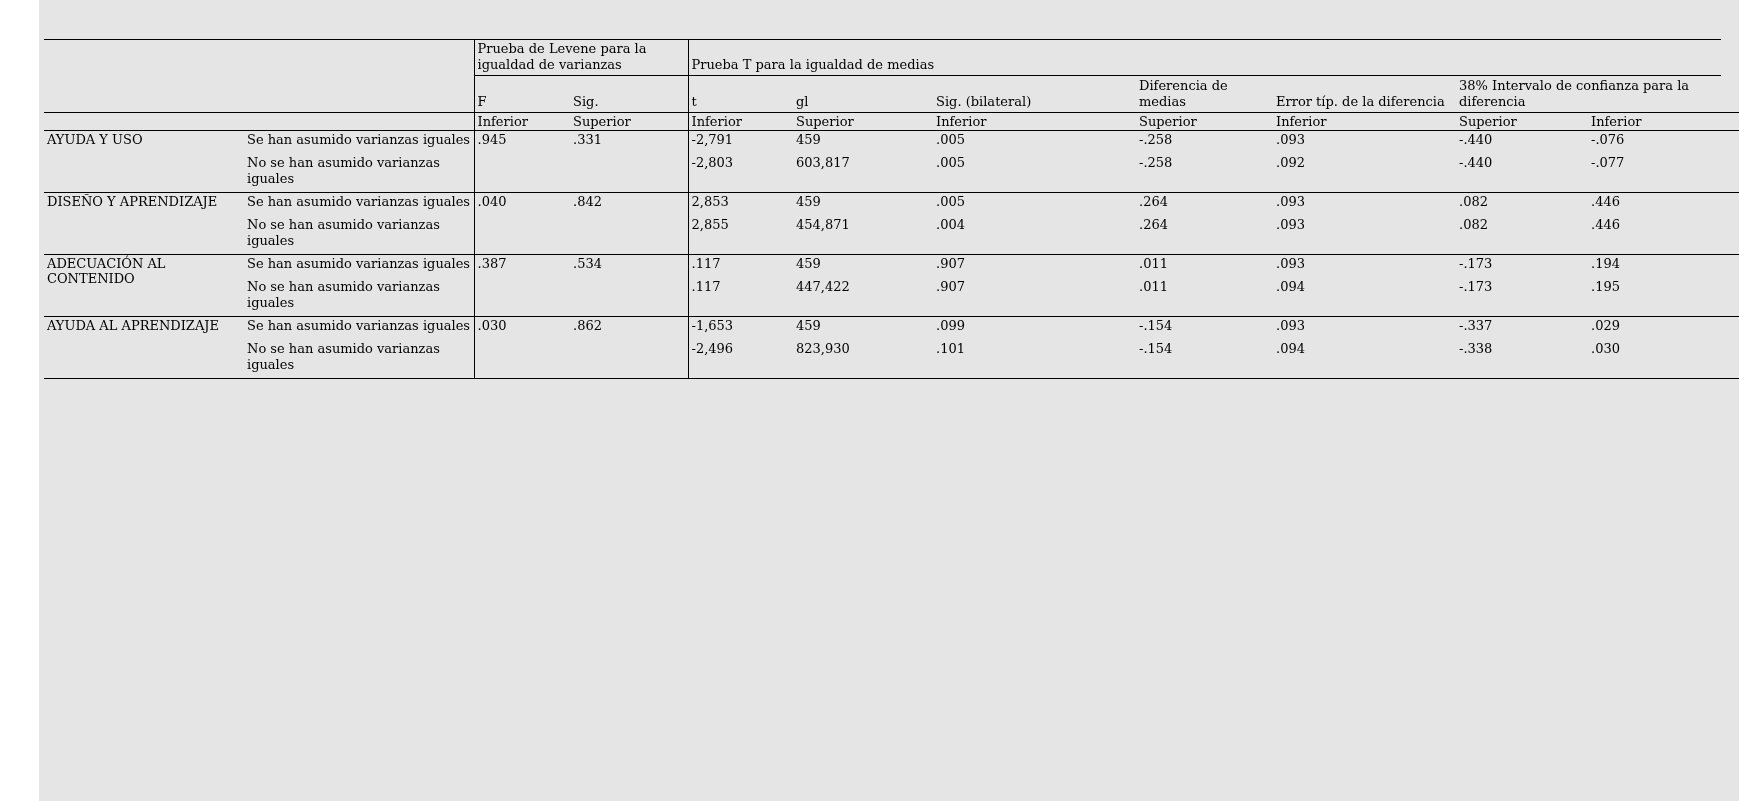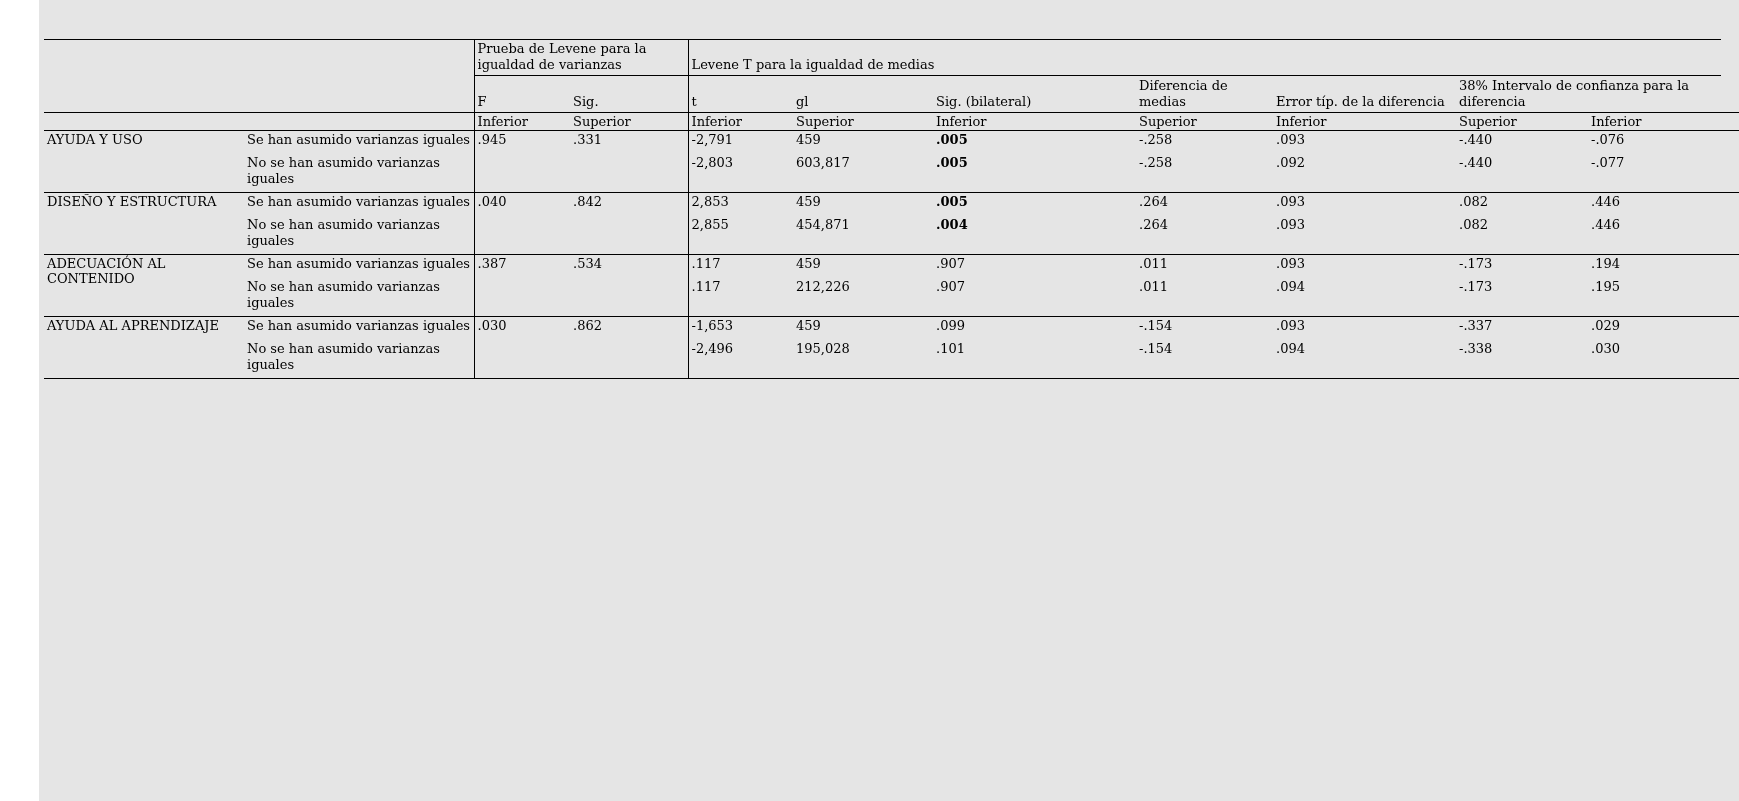--- a/index.html
+++ b/index.html
@@ -33,21 +33,21 @@
   tr.r-groups td, tr.r-cols td { vertical-align: bottom; padding-bottom: 2px; }
   tr.r-groups { height: 35px; }
   tr.r-cols   { height: 37px; }
   tr.r-sub    { height: 17px; }
   tr.r-eq     { height: 24px; }
   tr.r-uneq   { height: 38px; }
   .bt { border-top: 1px solid #000; }
   .bb { border-bottom: 1px solid #000; }
   .bl { border-left: 1px solid #000; }
   .br { border-right: 1px solid #000; }
-  .bold { font-weight: bold; }
+  .bold { font-weight: normal; }
 </style>
 </head>
 <body>
 
 <div class="canvas">
   <table class="ttable">
     <colgroup>
       <col style="width:200px">
         <col style="width:230px">
         <col style="width:96px">
@@ -59,21 +59,21 @@
         <col style="width:183px">
         <col style="width:132px">
         <col style="width:133px">
         <col style="width:49px">
     </colgroup>
 
     <tbody>
         <tr class="r-groups">
       <td colspan="2" class="bt"></td>
       <td colspan="2" class="bt bl bb">Prueba de Levene para la igualdad de varianzas</td>
-      <td colspan="7" class="bt bl bb">Levene T para la igualdad de medias</td>
+      <td colspan="7" class="bt bl bb">Prueba T para la igualdad de medias</td>
       <td></td>
     </tr>
 
     <tr class="r-cols">
       <td colspan="2" class="bb"></td>
       <td class="bl bb">F</td>
       <td class="bb">Sig.</td>
       <td class="bl bb">t</td>
       <td class="bb">gl</td>
       <td class="bb">Sig. (bilateral)</td>
@@ -119,21 +119,21 @@
       <td class="bb">603,817</td>
       <td class="bb bold">.005</td>
       <td class="bb">-.258</td>
       <td class="bb">.092</td>
       <td class="bb">-.440</td>
       <td class="bb">-.077</td>
       <td class="bb br"></td>
     </tr>
 
     <tr class="r-eq">
-      <td rowspan="2" class="bb">DISEÑO Y ESTRUCTURA</td>
+      <td rowspan="2" class="bb">DISEÑO Y APRENDIZAJE</td>
       <td>Se han asumido varianzas iguales</td>
       <td class="bl">.040</td>
       <td>.842</td>
       <td class="bl">2,853</td>
       <td>459</td>
       <td class="bold">.005</td>
       <td>.264</td>
       <td>.093</td>
       <td>.082</td>
       <td>.446</td>
@@ -165,21 +165,21 @@
       <td>.093</td>
       <td>-.173</td>
       <td>.194</td>
       <td class="br"></td>
     </tr>
     <tr class="r-uneq">
       <td class="bb">No se han asumido varianzas iguales</td>
       <td class="bl bb"></td>
       <td class="bb"></td>
       <td class="bl bb">.117</td>
-      <td class="bb">212,226</td>
+      <td class="bb">447,422</td>
       <td class="bb">.907</td>
       <td class="bb">.011</td>
       <td class="bb">.094</td>
       <td class="bb">-.173</td>
       <td class="bb">.195</td>
       <td class="bb br"></td>
     </tr>
 
     <tr class="r-eq">
       <td rowspan="2" class="bb">AYUDA AL APRENDIZAJE</td>
@@ -193,21 +193,21 @@
       <td>.093</td>
       <td>-.337</td>
       <td>.029</td>
       <td class="br"></td>
     </tr>
     <tr class="r-uneq">
       <td class="bb">No se han asumido varianzas iguales</td>
       <td class="bl bb"></td>
       <td class="bb"></td>
       <td class="bl bb">-2,496</td>
-      <td class="bb">195,028</td>
+      <td class="bb">823,930</td>
       <td class="bb">.101</td>
       <td class="bb">-.154</td>
       <td class="bb">.094</td>
       <td class="bb">-.338</td>
       <td class="bb">.030</td>
       <td class="bb br"></td>
     </tr>
   </tbody>
     </table>
 </div>

